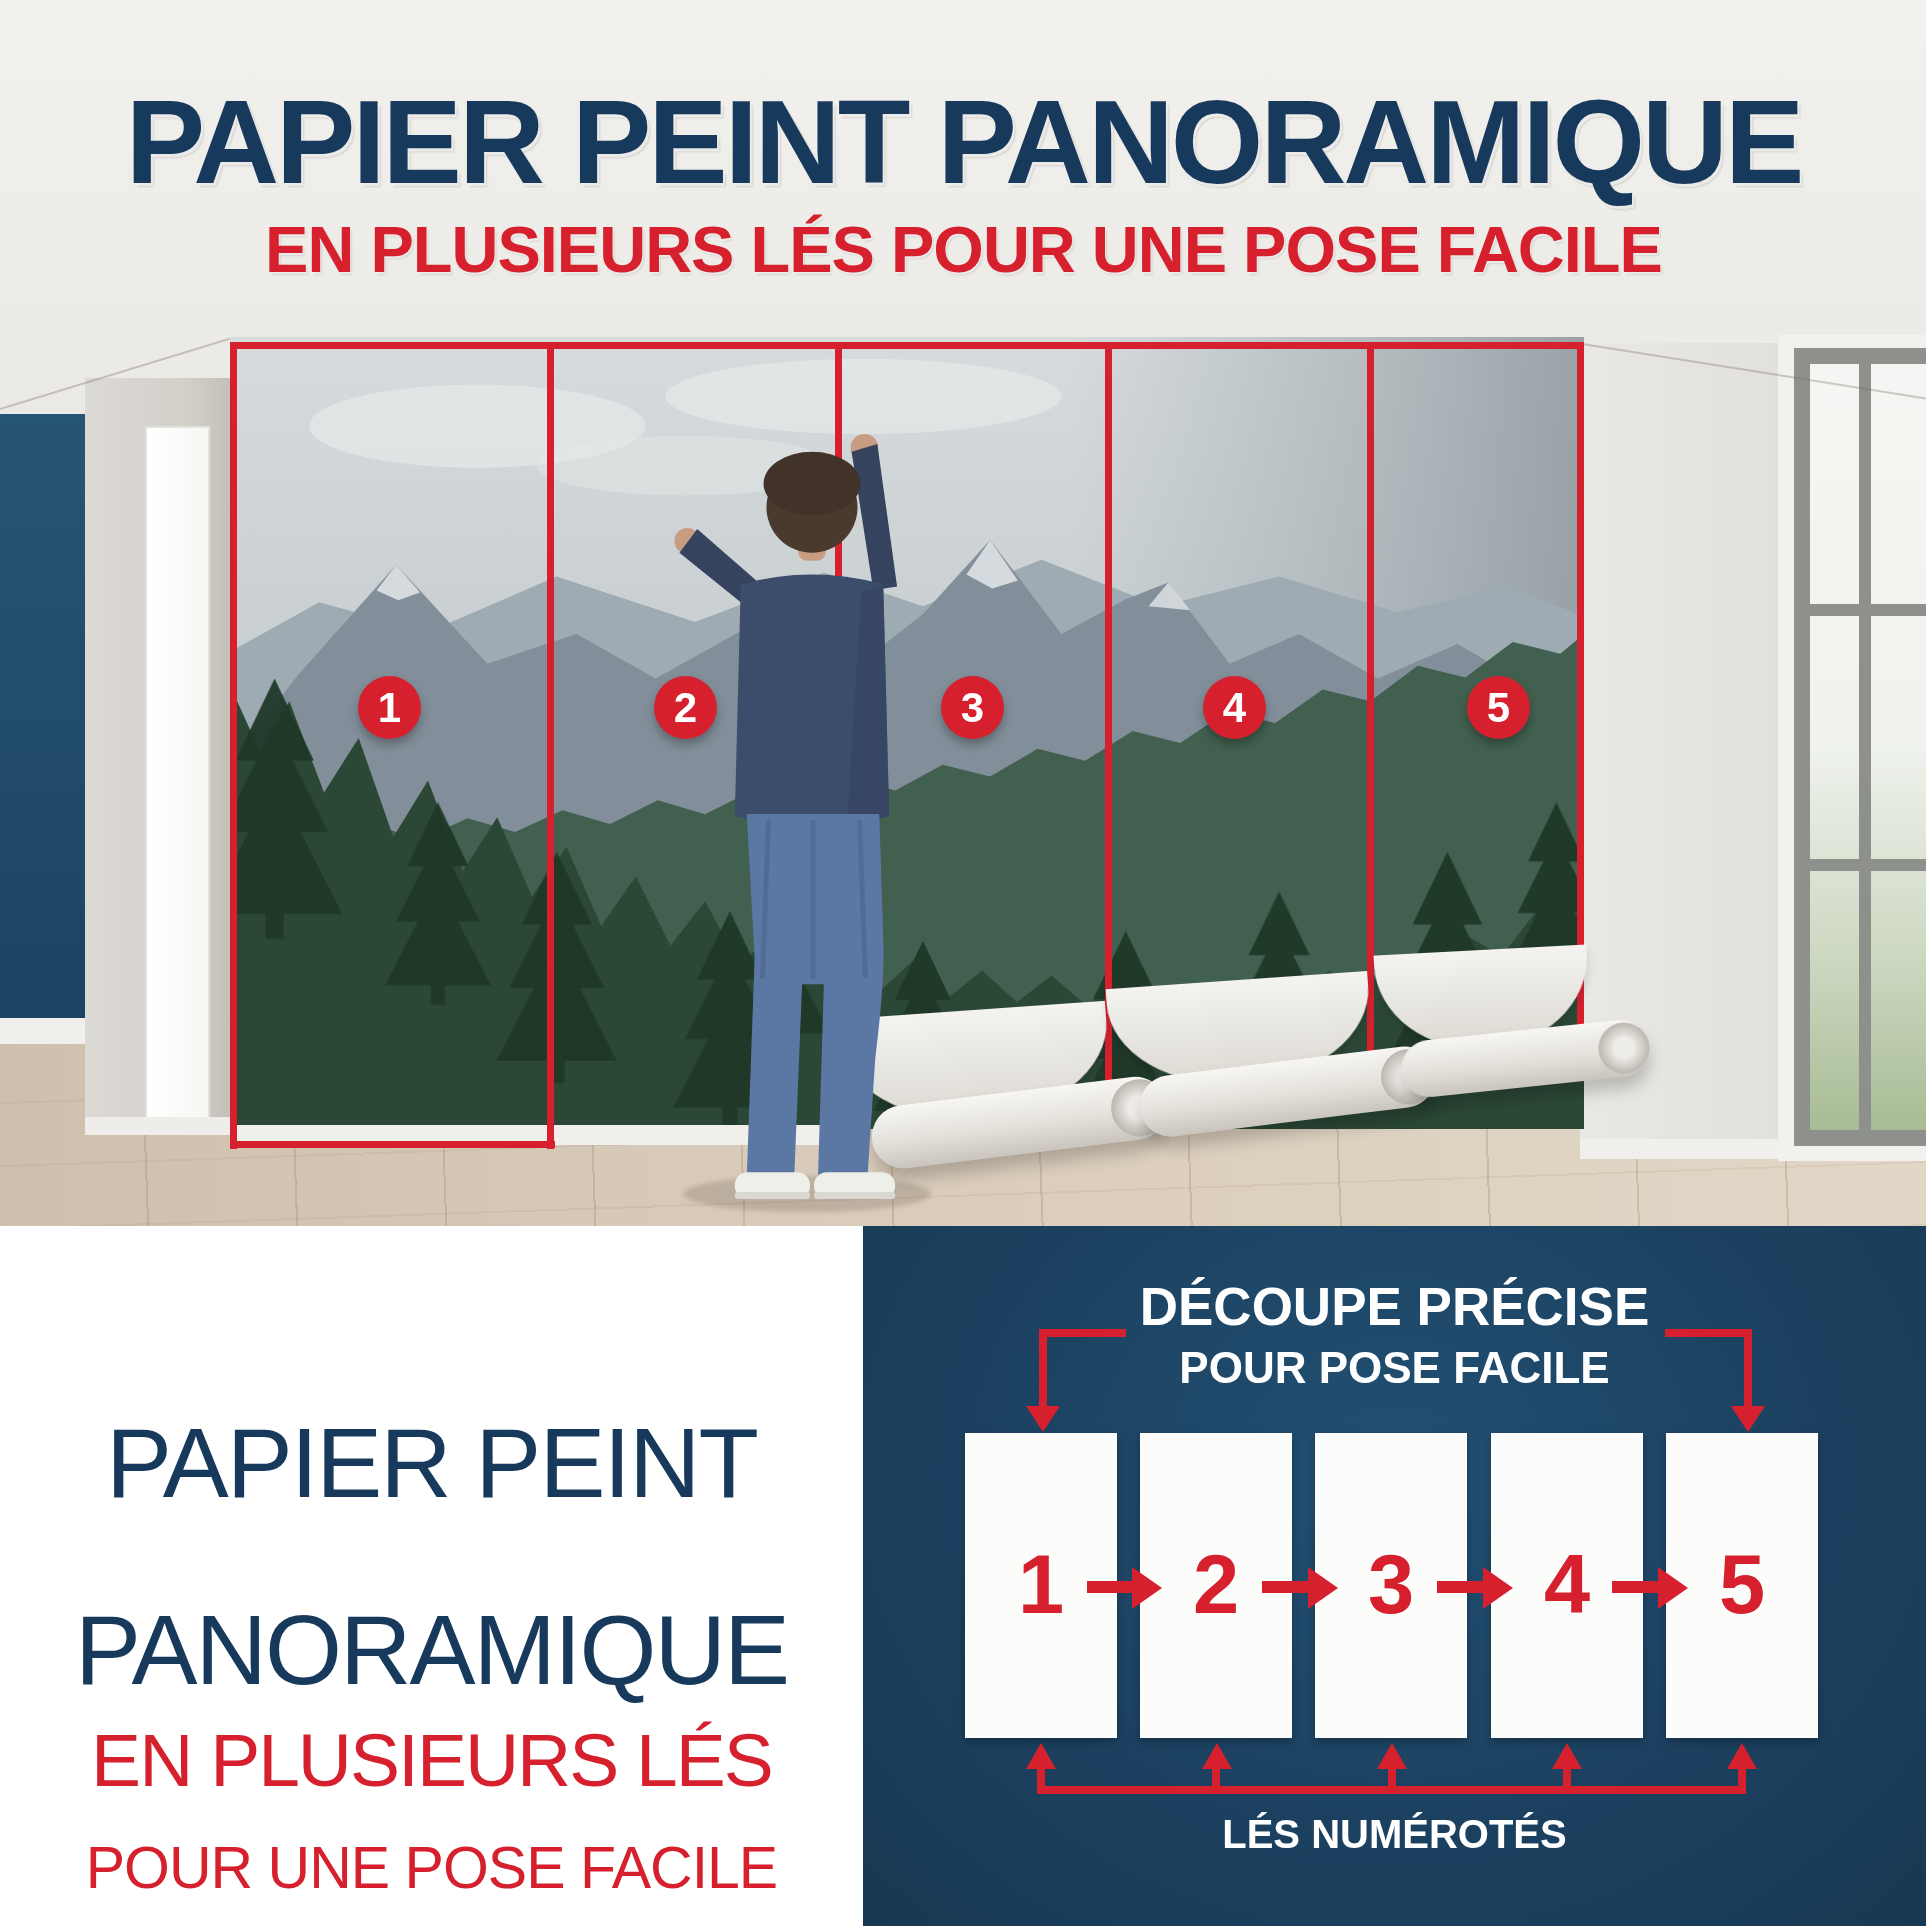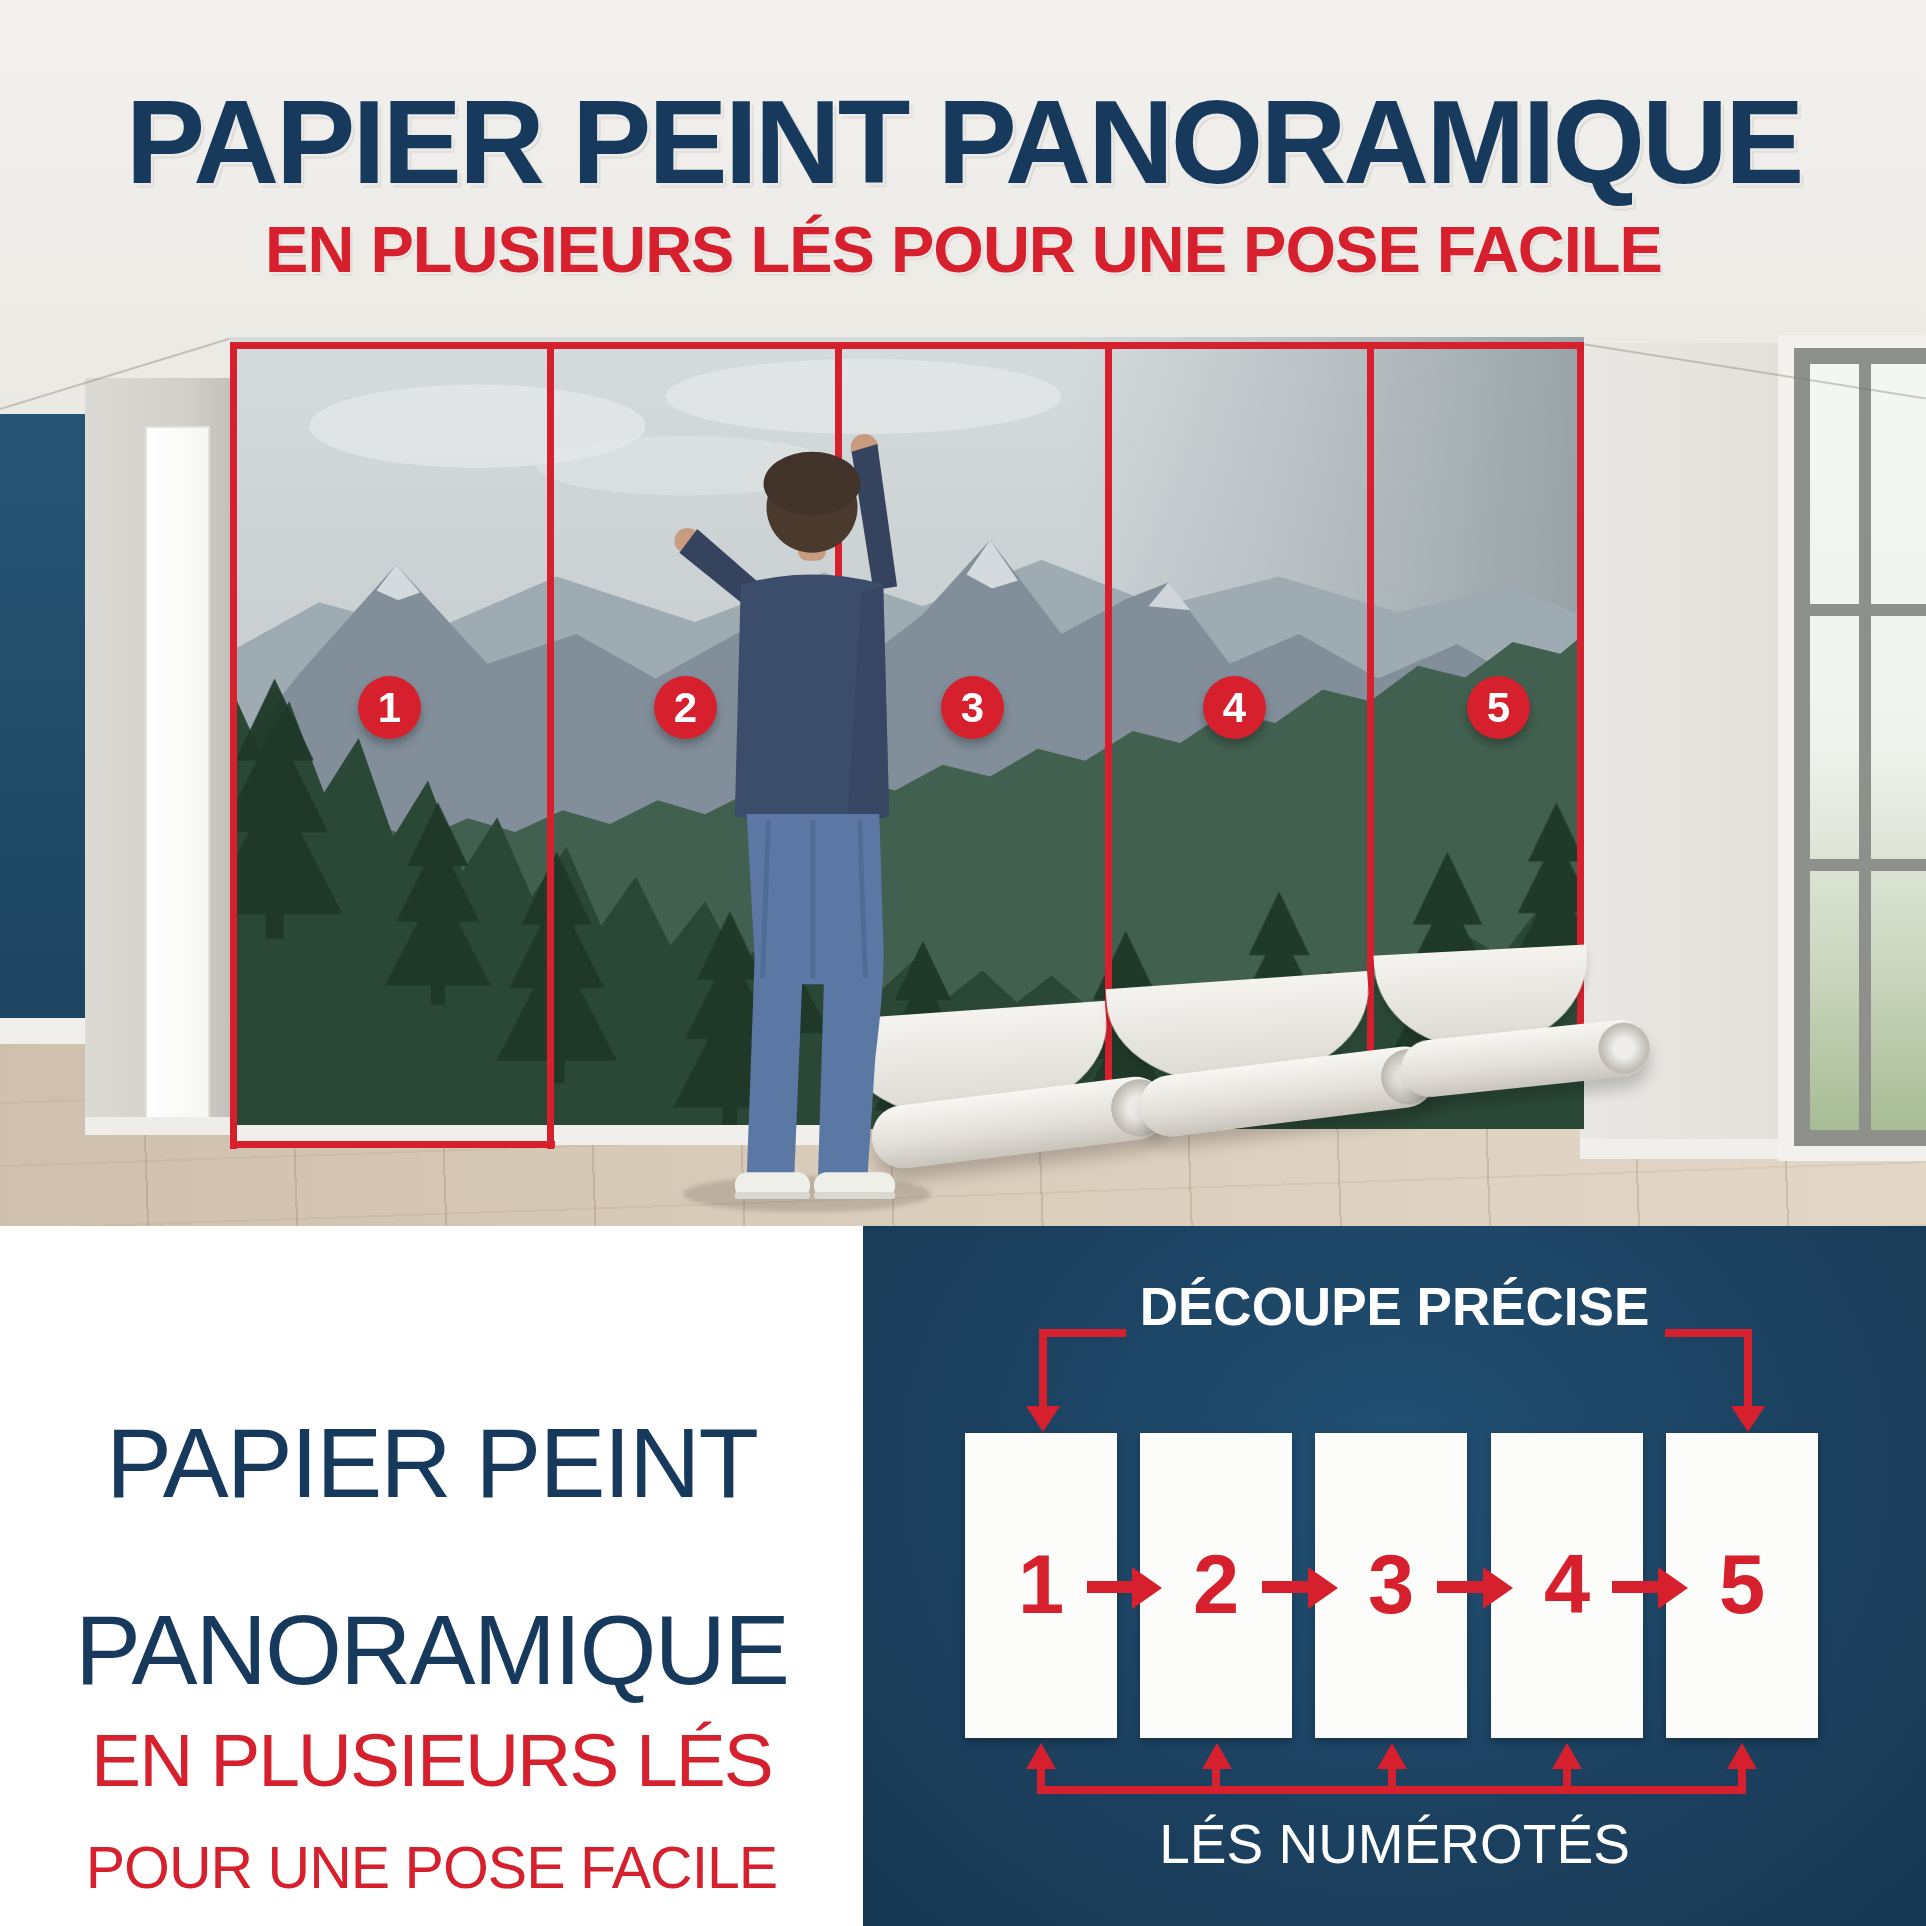--- a/index.html
+++ b/index.html
@@ -88,21 +88,21 @@
   .arrow-up{position:absolute;width:0;height:0;border-left:15px solid transparent;
     border-right:15px solid transparent;border-bottom:26px solid var(--red);}
   .strip{position:absolute;top:207px;width:152px;height:305px;background:#fcfcfa;
     box-shadow:0 4px 8px rgba(0,0,0,.25);}
   .strip-num{position:absolute;top:317px;width:152px;text-align:center;color:var(--red);
     font-size:83px;font-weight:bold;line-height:1;}
   .ar-bar{position:absolute;top:355px;width:46px;height:12px;background:var(--red);}
   .ar-head{position:absolute;top:341px;width:0;height:0;border-top:21px solid transparent;
     border-bottom:21px solid transparent;border-left:30px solid var(--red);}
   .br-caption{position:absolute;left:0;top:586px;width:1063px;text-align:center;color:#ffffff;
-    font-size:55px;font-weight:normal;}
+    font-size:40px;font-weight:bold;}
 </style>
 </head>
 <body>
 
 <div id="canvas">
 
   <div class="scene">
 
     <div class="floor"></div>
     <div class="accent-wall"></div>
@@ -215,20 +215,21 @@
 
   <div class="bottom-left">
     <div class="bl-line bl1">PAPIER PEINT</div>
     <div class="bl-line bl2">PANORAMIQUE</div>
     <div class="bl-line bl3">EN PLUSIEURS LÉS</div>
     <div class="bl-line bl4">POUR UNE POSE FACILE</div>
   </div>
 
   <div class="bottom-right">
     <div class="br-head1">DÉCOUPE PRÉCISE</div>
+    <div class="br-head2">POUR POSE FACILE</div>
 
     <div class="br-red" style="left:176px;top:103px;width:87px;height:8px;"></div>
     <div class="br-red" style="left:176px;top:103px;width:8px;height:79px;"></div>
     <div class="arrow-down" style="left:163px;top:180px;"></div>
     <div class="br-red" style="left:802px;top:103px;width:87px;height:8px;"></div>
     <div class="br-red" style="left:881px;top:103px;width:8px;height:79px;"></div>
     <div class="arrow-down" style="left:868px;top:180px;"></div>
 
     <div class="strip" style="left:102px;"></div>
     <div class="strip" style="left:277px;"></div>

